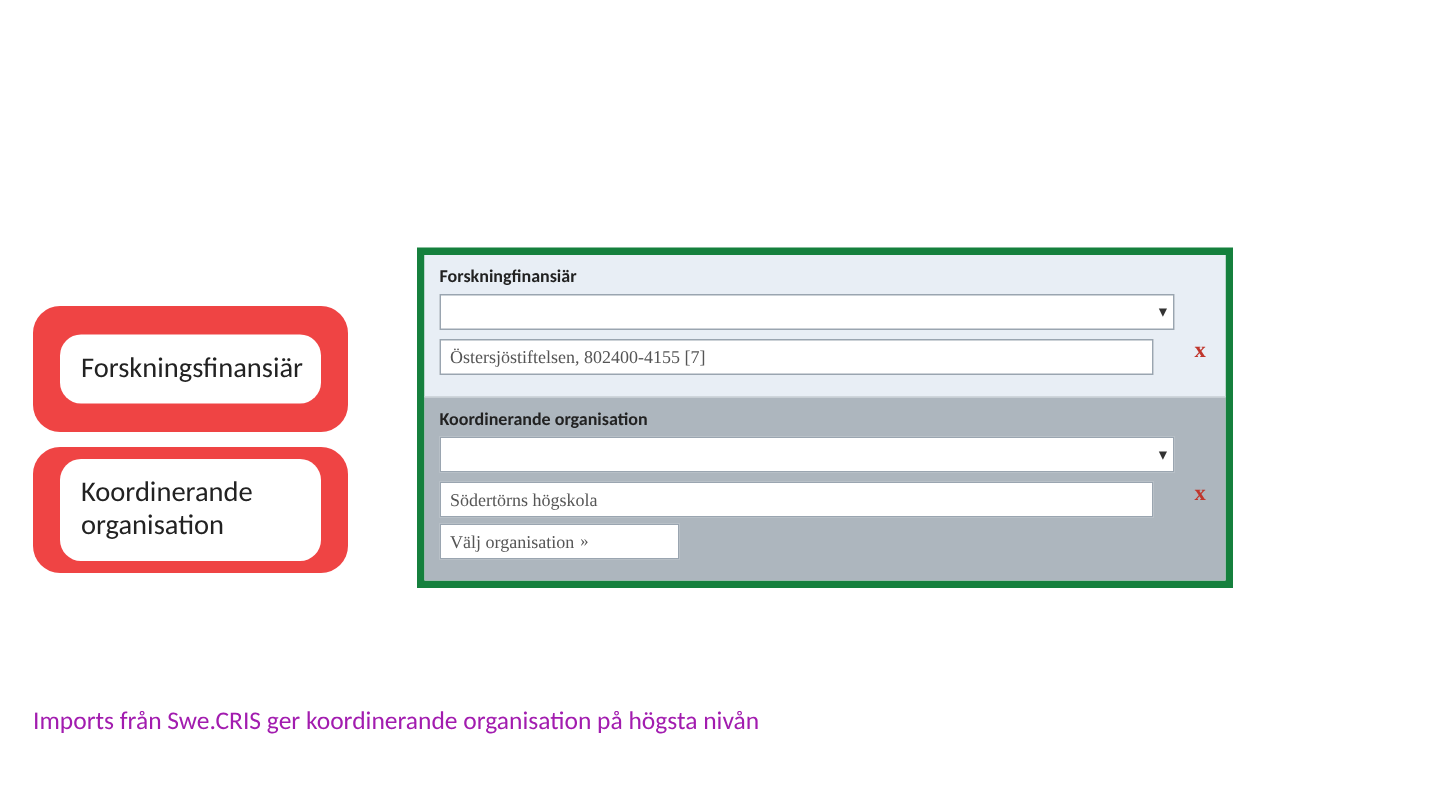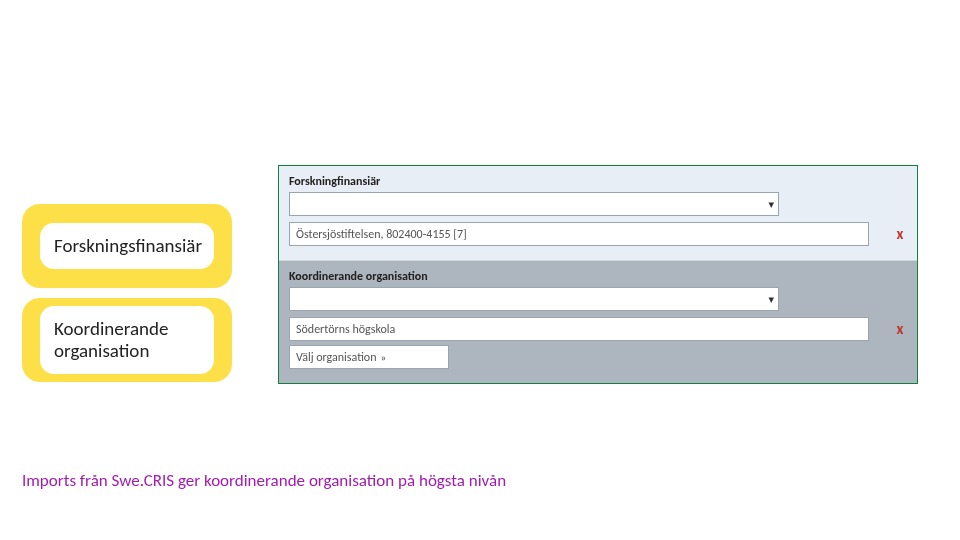--- a/index.html
+++ b/index.html
@@ -6,21 +6,21 @@
   body {
     margin: 0;
     width: 960px;
     height: 540px;
     background: #fff;
     font-family: Calibri, Arial, sans-serif;
     position: relative;
   }
   .callout {
     position: absolute;
-    background: #fde047;
+    background: #ef4444;
     border-radius: 18px;
     padding: 14px 18px;
     width: 210px;
     display: flex;
     align-items: center;
   }
   .callout-inner {
     background: #fff;
     border-radius: 14px;
     width: 100%;
@@ -29,22 +29,22 @@
     color: #222;
     line-height: 1.15;
   }
   #callout-1 { left: 22px; top: 204px; height: 84px; }
   #callout-2 { left: 22px; top: 298px; height: 84px; }
 
   .form-area {
     position: absolute;
     left: 278px;
     top: 165px;
-    width: 640px;
-    border: 1px solid #15803d;
+    width: 544px;
+    border: 5px solid #15803d;
   }
   .panel {
     padding: 8px 10px 10px 10px;
     border-bottom: 1px solid #cfd6dc;
   }
   .panel:last-child { border-bottom: none; }
   .panel-blue  { background: #e8eef5; }
   .panel-grey  { background: #adb6be; }
   .panel-label {
     font-size: 12px;
@@ -70,23 +70,24 @@
   .select-box .caret {
     position: absolute;
     right: 4px;
     top: 50%;
     transform: translateY(-50%);
     font-size: 11px;
     color: #333;
   }
   .row {
     display: flex;
-    align-items: center;
+    align-items: flex-start;
     gap: 24px;
     margin-bottom: 4px;
+    font-family: Liberation Serif, serif;
   }
   .chip-box { flex: 1; color: #555; }
   .delete-x {
     color: #c0362c;
     font-weight: bold;
     font-size: 15px;
     cursor: pointer;
     width: 14px;
     text-align: center;
   }

